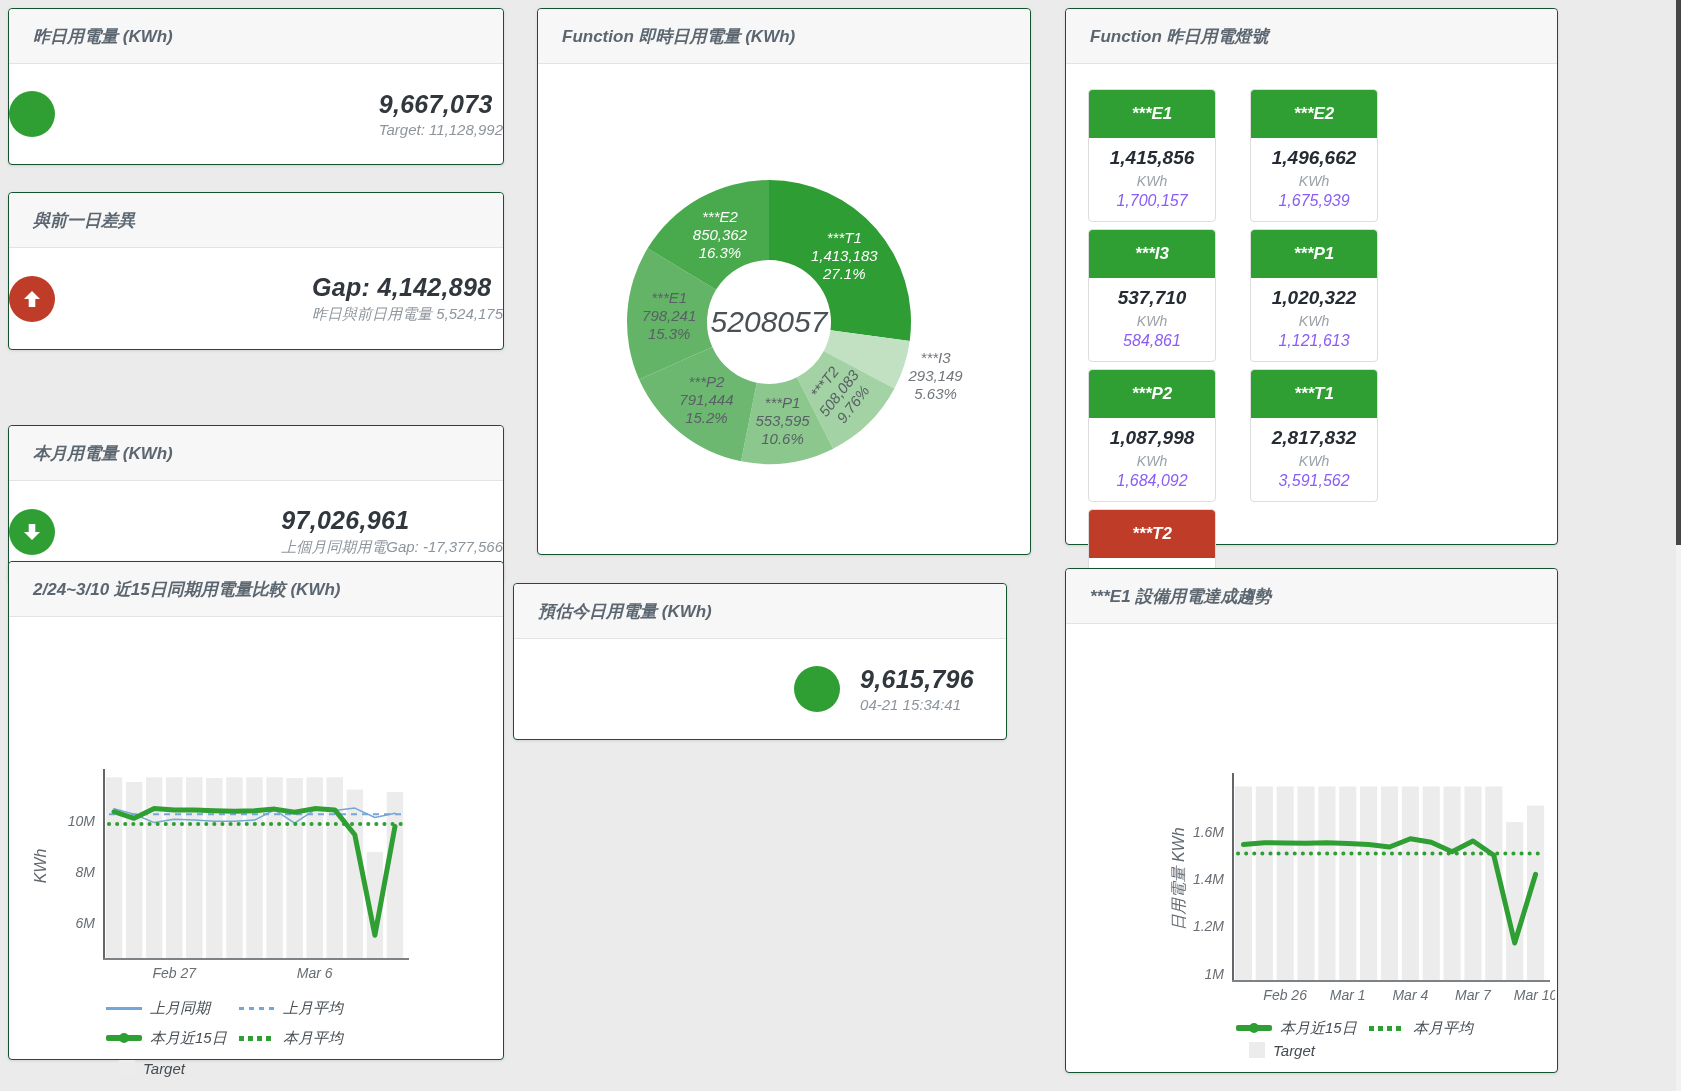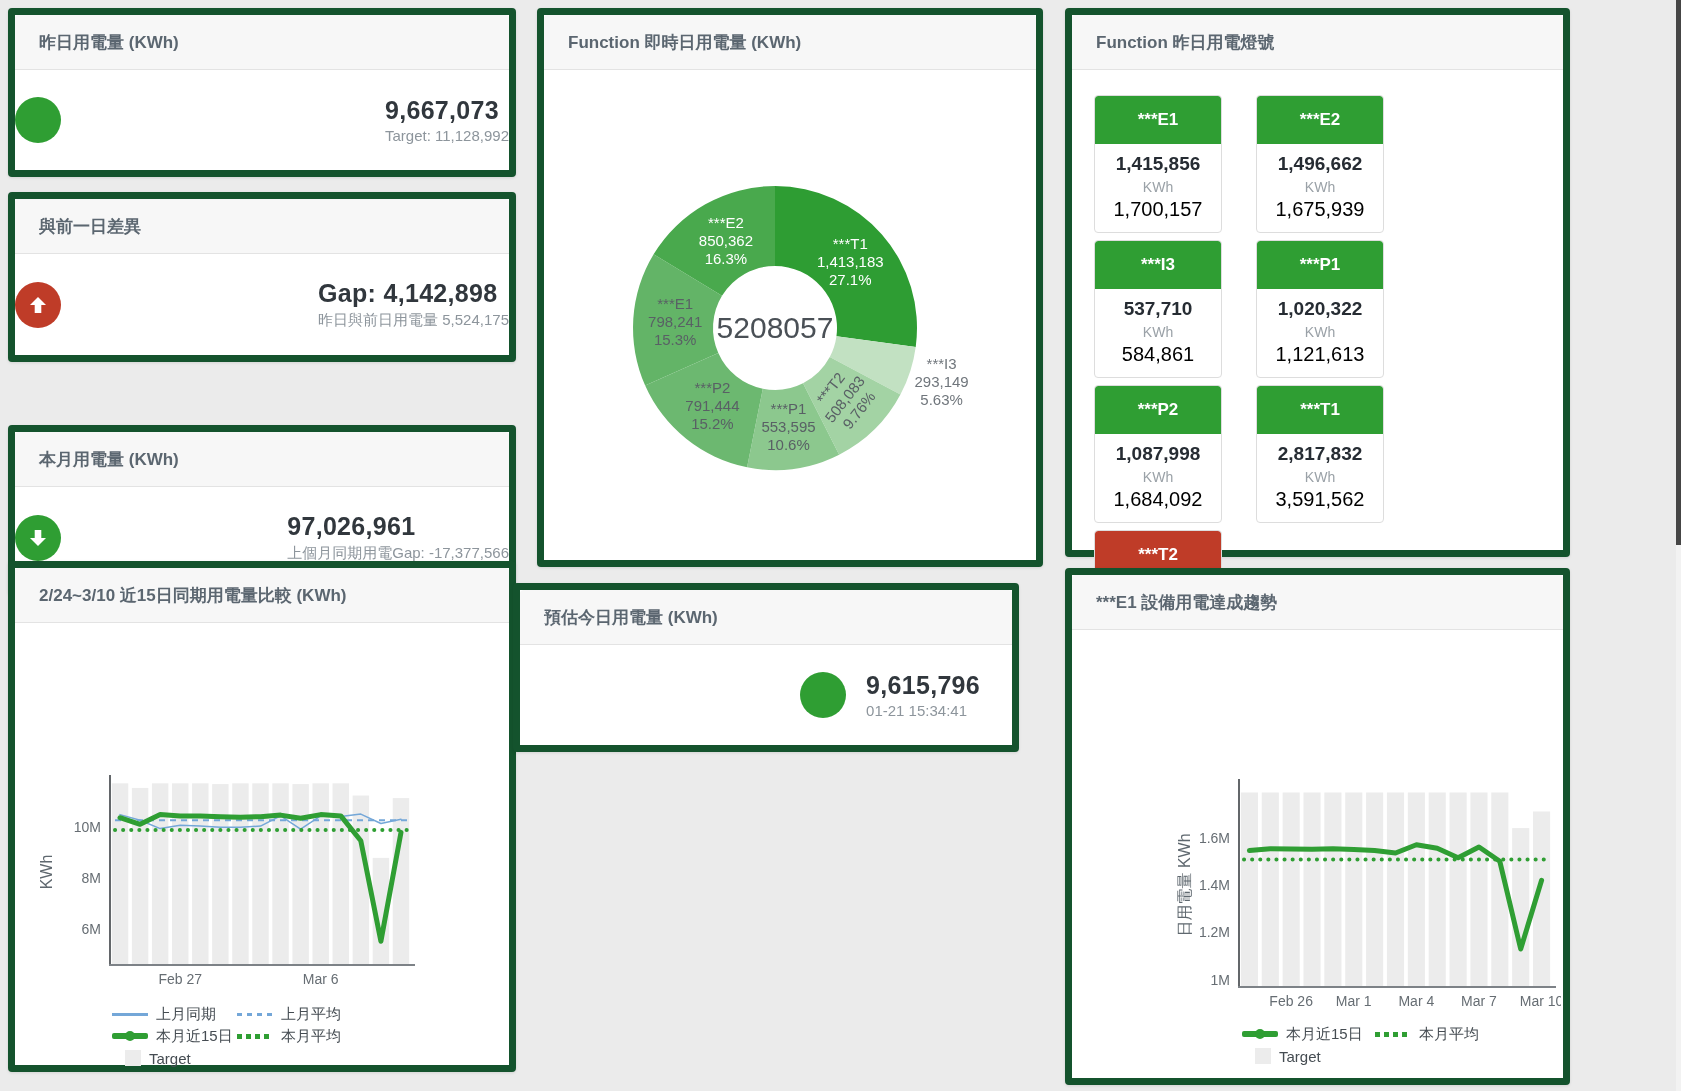--- a/index.html
+++ b/index.html
@@ -1,34 +1,34 @@
 <!DOCTYPE html>
 <html><head>
 <meta charset="utf-8">
 <style>
   html,body{margin:0;padding:0;background:#e7e7e7;font-family:"Liberation Sans",sans-serif;}
   .page{position:relative;width:1681px;height:1091px;background:#ebebeb;overflow:hidden;}
-  .card{position:absolute;background:#fff;border:7px solid #14532d;border-radius:4px;box-shadow:0 1px 3px rgba(0,0,0,.10);}
+  .card{position:absolute;background:#fff;border:1px solid #14532d;border-radius:4px;box-shadow:0 1px 3px rgba(0,0,0,.10);font-style:italic;}
   .card-header{height:55px;background:#f7f7f7;border-bottom:1px solid #e3e3e3;border-radius:4px 4px 0 0;
     display:flex;align-items:center;padding:0 24px;font-size:17px;font-weight:bold;color:#5b6670;box-sizing:border-box;}
   .kpi-body{display:flex;align-items:center;justify-content:space-between;gap:20px;height:calc(100% - 55px);}
   .kpi-body.right{justify-content:flex-end;padding-right:32px;}
   .circle{width:46px;height:46px;border-radius:50%;display:flex;align-items:center;justify-content:center;flex:0 0 auto;}
   .circle svg{display:block;}
   .kpi-text{display:flex;flex-direction:column;}
   .kpi-text.right{text-align:left;}
   .kpi-value{font-size:25px;font-weight:bold;color:#31373d;letter-spacing:.3px;line-height:1.15;}
   .kpi-sub{font-size:15px;color:#8d959c;margin-top:3px;}
   
   .tiles{padding:25px 22px 0 22px;display:flex;flex-wrap:wrap;gap:7px 34px;}
   .tile{width:126px;border:1px solid #ddd;border-radius:4px;background:#fff;overflow:hidden;text-align:center;}
   .tile-head{height:48px;display:flex;align-items:center;justify-content:center;color:#fff;font-size:17px;font-weight:bold;border-radius:3px 3px 0 0;}
   .tile-value{font-size:19px;font-weight:bold;color:#262c33;margin-top:9px;}
   .tile-unit{font-size:14px;color:#9aa1a7;margin-top:4px;}
-  .tile-target{font-size:20px;color:#000000;margin:3px 0 11px;}
+  .tile-target{font-size:16px;color:#8b5cf6;margin:3px 0 11px;}
   
   .legend{display:flex;flex-wrap:wrap;margin-top:4px;}
   .lg-item{display:inline-flex;align-items:center;gap:8px;font-size:15px;color:#454c52;height:22px;}
   .sw{position:relative;width:36px;flex:0 0 36px;}
   .sw-line-blue{height:3px;background:#74a7d8;}
   .sw-dash-blue{height:3px;background:repeating-linear-gradient(90deg,#74a7d8 0 5px,transparent 5px 10px);}
   .sw-line-green{height:6px;background:#2f9e33;border-radius:2px;}
   .sw-line-green::after{content:"";position:absolute;left:50%;top:50%;width:10px;height:10px;margin:-5px 0 0 -5px;background:#2f9e33;border-radius:50%;}
   .sw-dot-green{height:5px;background:repeating-linear-gradient(90deg,#2f9e33 0 5px,transparent 5px 9px);}
   .sw-square-gray{width:16px;flex:0 0 16px;height:16px;background:#ececec;margin-left:2px;}
@@ -106,21 +106,21 @@
         <text x="85" y="260.23392612859095" text-anchor="end" font-size="14" fill="#666d73">8M</text>
         <text x="85" y="209.34473324213405" text-anchor="end" font-size="14" fill="#666d73">10M</text>
         <text x="164.23333333333335" y="361" text-anchor="middle" font-size="14" fill="#666d73">Feb 27</text>
         <text x="304.7" y="361" text-anchor="middle" font-size="14" fill="#666d73">Mar 6</text>
         <text x="36" y="249" text-anchor="middle" font-size="16" fill="#5f686f" transform="rotate(-90 36 249)">KWh</text>
         <polyline points="104.0,191.6 124.1,197.2 144.2,205.6 164.2,202.3 184.3,203.1 204.4,204.3 224.4,204.3 244.5,203.1 264.6,192.9 284.6,206.1 304.7,192.9 324.8,193.4 344.8,191.1 364.9,200.5 385.0,196.2" fill="none" stroke="#74a7d8" stroke-width="1.5" stroke-linejoin="round" stroke-linecap="round"></polyline>
         <line x1="99" y1="197.22024623803011" x2="393" y2="197.22024623803011" stroke="#74a7d8" stroke-width="2" stroke-dasharray="6 5" stroke-linecap="butt"></line>
         <polyline points="104.0,194.7 124.1,201.3 144.2,191.6 164.2,192.9 184.3,193.1 204.4,193.7 224.4,194.2 244.5,193.7 264.6,192.1 284.6,195.2 304.7,191.6 324.8,192.9 344.8,217.8 364.9,318.3 385.0,209.4" fill="none" stroke="#2f9e33" stroke-width="5" stroke-linejoin="round" stroke-linecap="round"></polyline>
         <line x1="99" y1="206.8891928864569" x2="393" y2="206.8891928864569" stroke="#2f9e33" stroke-width="4" stroke-dasharray="0.1 8" stroke-linecap="round"></line>
       </svg>
-    <div class="legend" id="legend-left" style="margin-left:97px;width:260px;">
+    <div class="legend" id="legend-left" style="margin-left:97px;width:260px;gap:8px;">
         <span class="lg-item" style="width: 125px;">
           <span class="sw sw-line-blue"></span>
           <span>上月同期</span>
         </span>
         <span class="lg-item" style="width: 125px;">
           <span class="sw sw-dash-blue"></span>
           <span>上月平均</span>
         </span>
         <span class="lg-item" style="width: 125px;">
           <span class="sw sw-line-green"></span>
@@ -185,21 +185,21 @@
         <text x="231" y="268" text-anchor="middle" font-size="30" fill="#4a5056">5208057</text>
       </svg>
   </section>
 
   <section class="card" style="left:513px;top:583px;width:492px;height:155px;">
     <div class="card-header">預估今日用電量 (KWh)</div>
     <div class="kpi-body right">
       <span class="circle" style="background:#2f9e33"></span>
       <div class="kpi-text right">
         <div class="kpi-value">9,615,796</div>
-        <div class="kpi-sub">01-21 15:34:41</div>
+        <div class="kpi-sub">04-21 15:34:41</div>
       </div>
     </div>
   </section>
 
   <section class="card" style="left:1065px;top:8px;width:491px;height:535px;">
     <div class="card-header">Function 昨日用電燈號</div>
     <div class="tiles" id="status-tiles">
         <div class="tile">
           <div class="tile-head" style="background:#2f9e33">***E1</div>
           <div class="tile-value">1,415,856</div>

